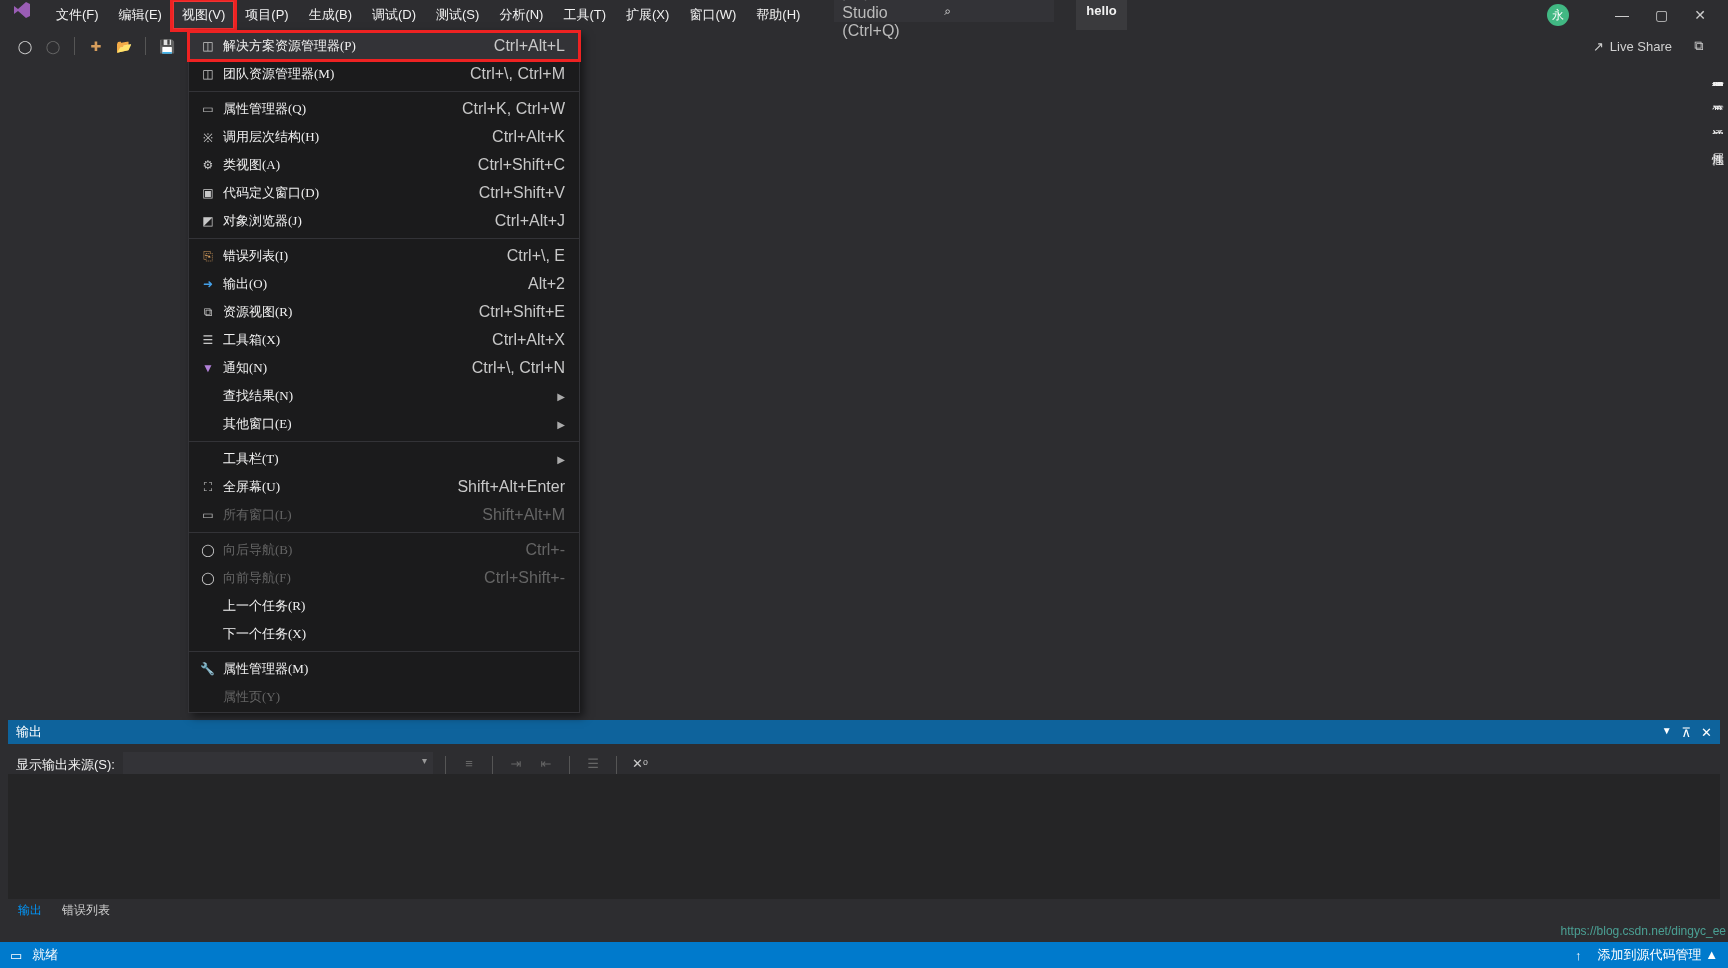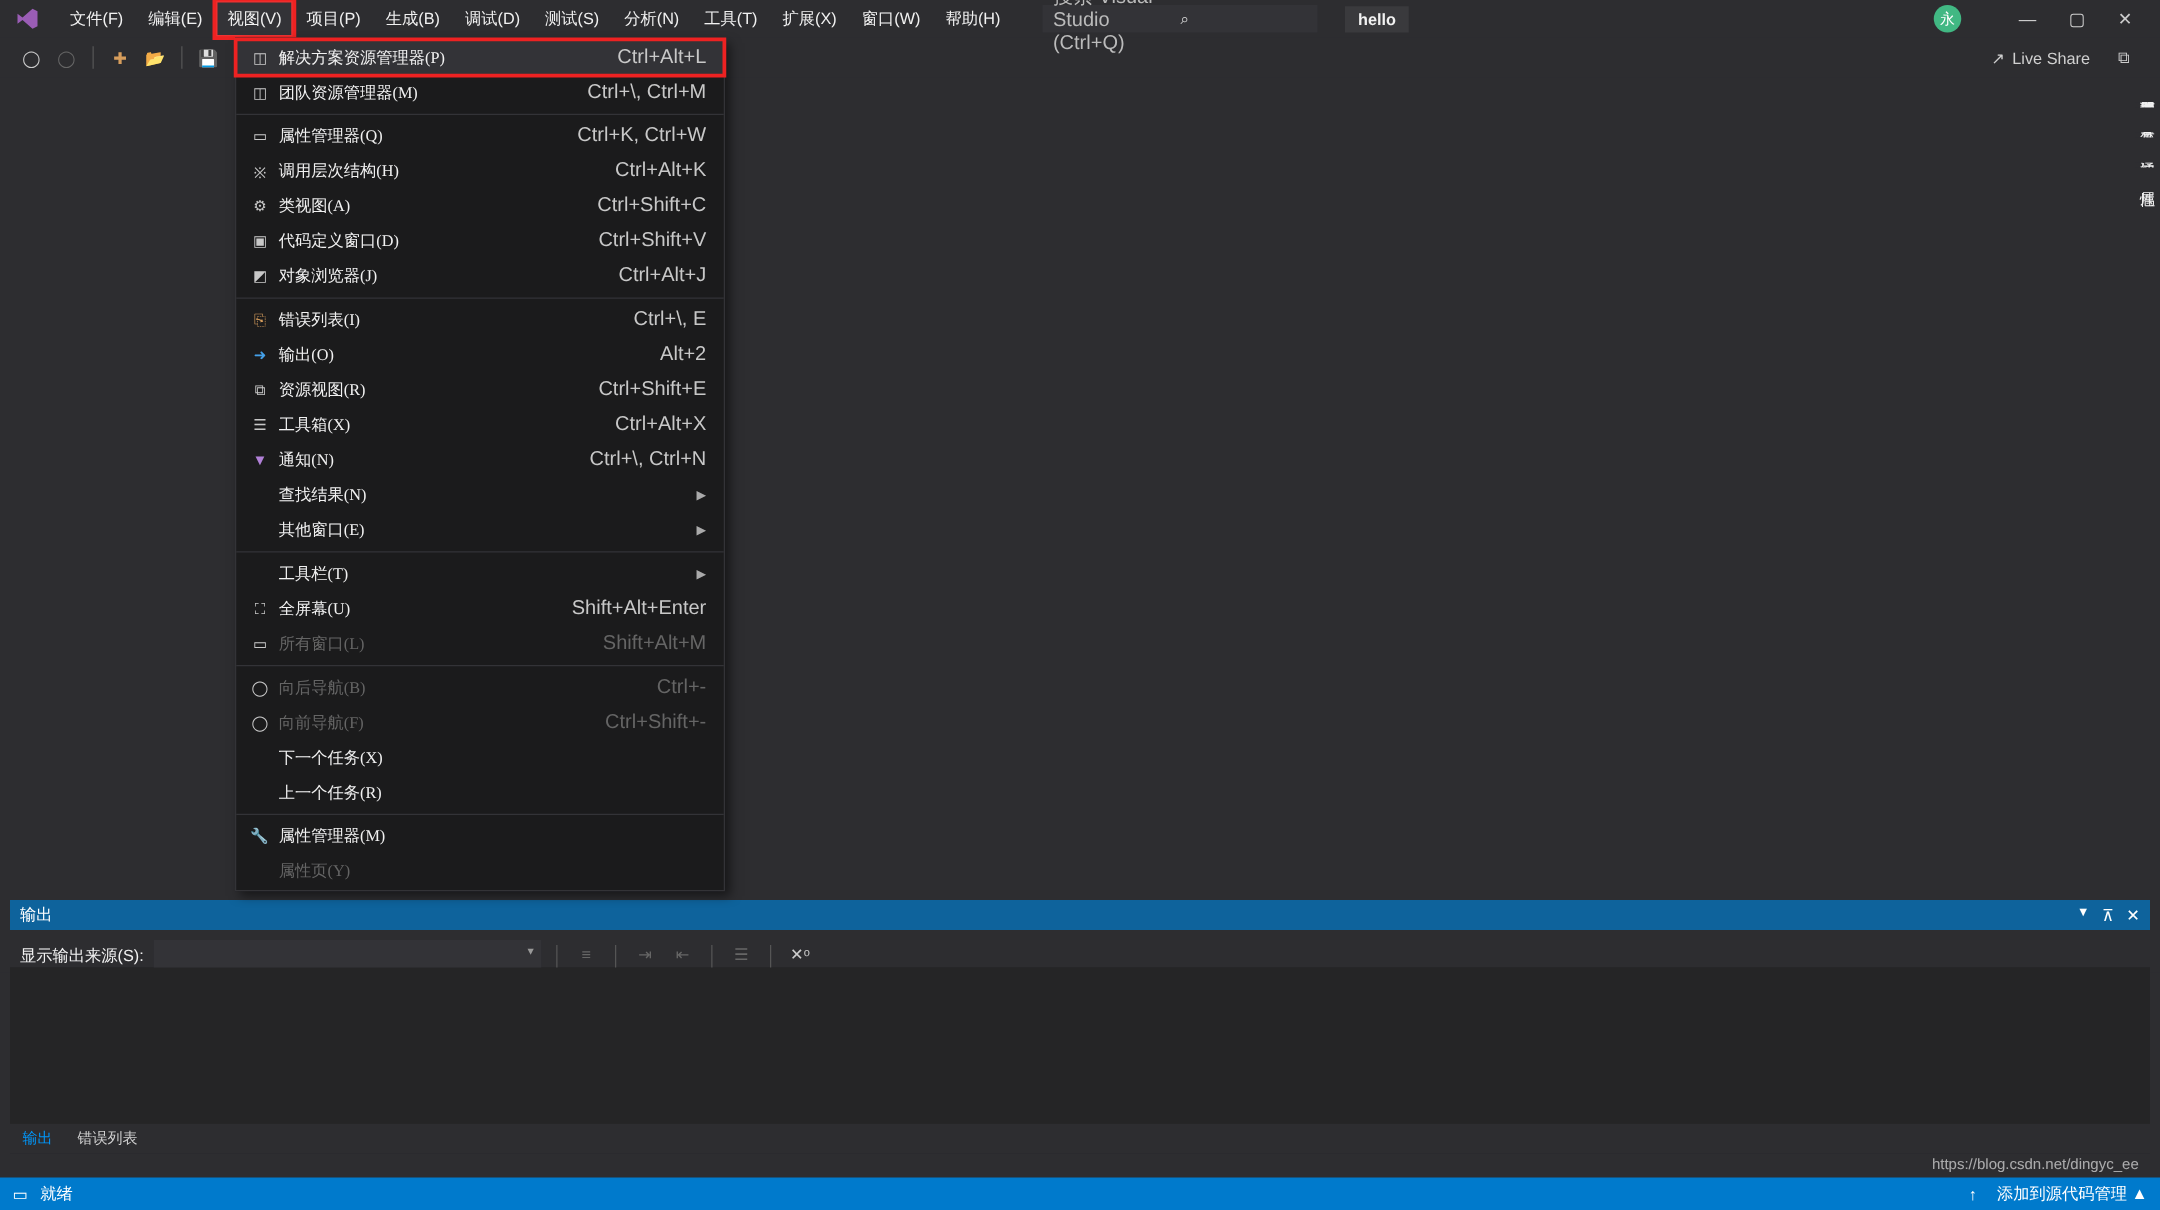--- a/index.html
+++ b/index.html
@@ -1,18 +1,18 @@
 <!DOCTYPE html>
 <html><head>
 <meta charset="utf-8">
 <style>
 * { margin: 0; padding: 0; box-sizing: border-box; font-family: "Microsoft YaHei", "Segoe UI", sans-serif; }
 body { width: 1728px; height: 968px; background: #2d2d30; color: #f1f1f1; overflow: hidden; position: relative; font-size: 13px; }
 
-.titlebar { display: flex; align-items: center; height: 30px; background: #2d2d30; padding: 0 6px; }
+.titlebar { display: flex; height: 30px; background: #2d2d30; padding: 0 6px; }
 .logo { width: 20px; height: 20px; margin-left: 6px; margin-right: 14px; position: relative; }
 .menu { display: flex; align-items: stretch; height: 30px; }
 .menu-item { padding: 0 10px; display: flex; align-items: center; cursor: pointer; position: relative; font-size: 13px; }
 .menu-item.active { background: #333337; box-shadow: 0 0 0 2px #e33 inset; }
 .menu-item.active::after { content:""; position:absolute; left:-2px; right:-2px; top:-2px; bottom:-2px; border:3px solid #e22; pointer-events:none; }
 .search-box { margin-left: 24px; margin-right: 12px; width: 220px; height: 22px; background: #333337; display: flex; align-items: center; padding: 0 8px; color:#bbb; }
 .search-box span { flex:1; font-size: 16px; }
 .login-label { background:#3a3a3d; padding: 3px 10px; margin-left:10px; font-weight:600; }
 .win-controls { margin-left:auto; display:flex; align-items:center; gap:26px; padding-right:16px; }
 .user-badge { width:22px; height:22px; border-radius:50%; background:#41b883; color:#fff; display:flex; align-items:center; justify-content:center; font-size:12px; margin-right:20px; }
@@ -55,21 +55,21 @@
 .output-bar { height:30px; background:#2d2d30; display:flex; align-items:flex-end; padding:0 8px; gap:8px; }
 .output-combo { background:#333337; width:310px; height:22px; position:relative; }
 .output-combo::after { content:"▾"; position:absolute; right:6px; top:3px; color:#999; font-size:10px; }
 .output-body { flex:1; background:#252526; height:calc(100% - 78px); }
 .output-tabs { position:absolute; bottom:0; left:0; right:0; height:24px; display:flex; align-items:stretch; background:#2d2d30; }
 .out-tab { padding:3px 10px; font-size:12px; color:#d0d0d0; cursor:pointer; }
 .out-tab.active { color:#0097fb; }
 
 .statusbar { position:absolute; bottom:0; left:0; right:0; height:26px; background:#007acc; color:#fff; display:flex; align-items:center; padding:0 10px; font-size:13px; }
 .statusbar .status-right{ margin-left:auto; display:flex; align-items:center; gap:16px; }
-.watermark { position:absolute; right:17px; bottom:30px; color:#ffffff; font-size:12px; opacity:0.6; }
+.watermark { position:absolute; right:2px; bottom:30px; color:#5eead4; font-size:12px; opacity:0.6; }
 </style>
 </head>
 <body>
 
 <div class="titlebar">
   <div class="logo">
     <svg viewBox="0 0 20 20">
         <path d="M14 2 L18 4 L18 16 L14 18 L6 11 L2 14 L2 6 L6 9 Z" fill="#9a5db5"></path>
       </svg>
   </div>
@@ -231,26 +231,26 @@
       <span class="dd-label">向后导航(B)</span>
       <span class="dd-short">Ctrl+-</span>
     </div>
     <div class="dd-row disabled">
       <span class="dd-icon ">◯</span>
       <span class="dd-label">向前导航(F)</span>
       <span class="dd-short">Ctrl+Shift+-</span>
     </div>
     <div class="dd-row">
       <span class="dd-icon "></span>
+      <span class="dd-label">上一个任务(R)</span>
+      <span class="dd-short"></span>
+    </div>
+    <div class="dd-row">
+      <span class="dd-icon "></span>
       <span class="dd-label">下一个任务(X)</span>
-      <span class="dd-short"></span>
-    </div>
-    <div class="dd-row">
-      <span class="dd-icon "></span>
-      <span class="dd-label">上一个任务(R)</span>
       <span class="dd-short"></span>
     </div>
     <div class="dd-sep"></div>
     <div class="dd-row">
       <span class="dd-icon ">🔧</span>
       <span class="dd-label">属性管理器(M)</span>
       <span class="dd-short"></span>
     </div>
     <div class="dd-row disabled">
       <span class="dd-icon "></span>

